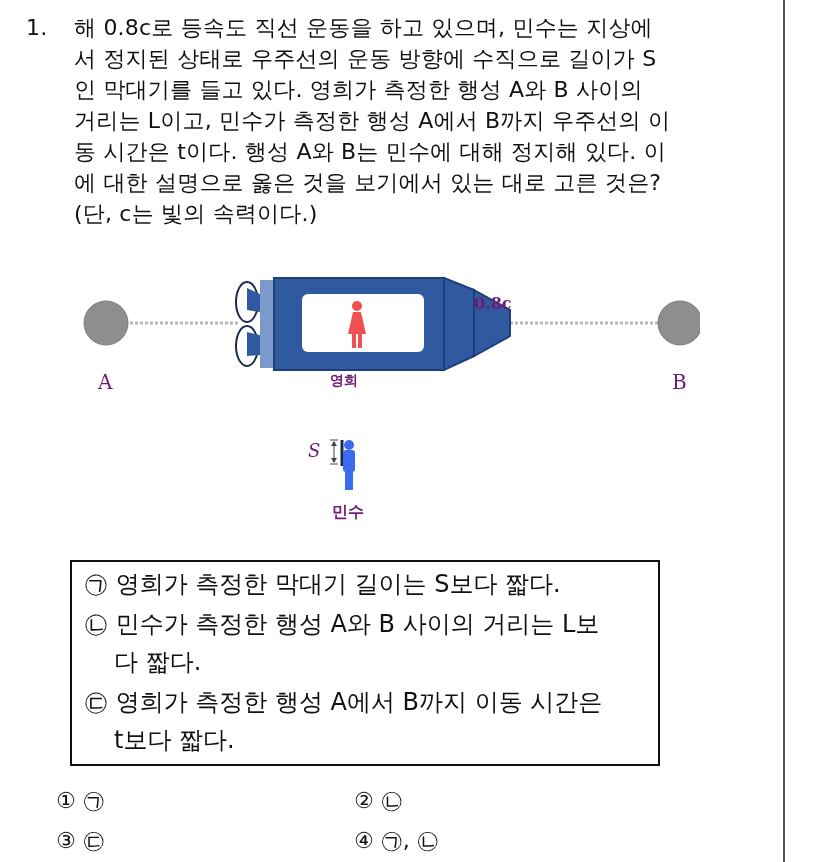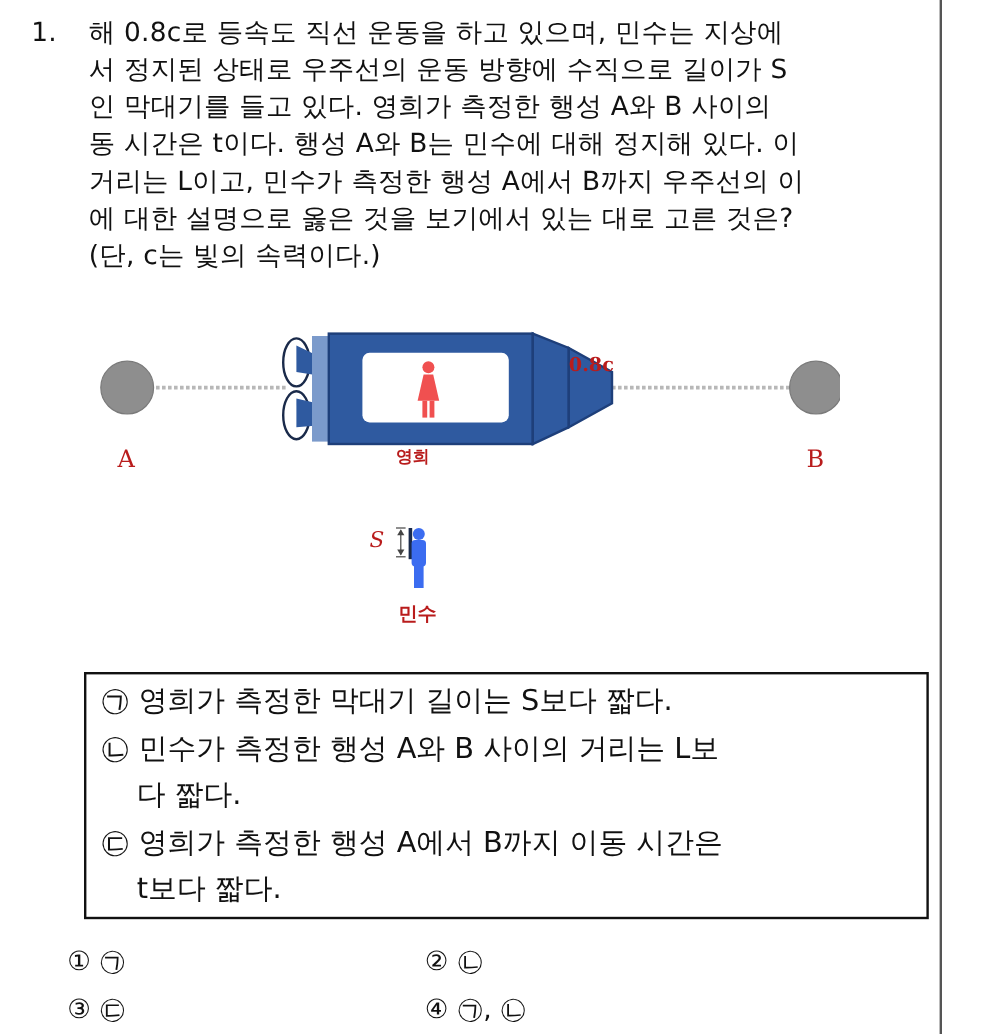--- a/index.html
+++ b/index.html
@@ -4,39 +4,39 @@
 <style>
   html, body { margin:0; padding:0; background:#ffffff; }
   body { width:826px; height:862px; position:relative; overflow:hidden;
          font-family:"DejaVu Sans", sans-serif; color:#111; }
   .vrule { position:absolute; left:783px; top:0; width:2px; height:862px; background:#555; }
   .question { position:absolute; left:26px; top:12px; width:740px; font-size:22px; line-height:31px; letter-spacing:0.2px; }
   .q-num { position:absolute; left:0; top:0; }
   .q-text { margin-left:48px; }
   .q-line { display:block; white-space:nowrap; }
   .figure { position:absolute; left:60px; top:270px; width:640px; height:270px; }
-  .fig-label { position:absolute; font-family:"DejaVu Serif", serif; font-size:20px; color:#b91c1c; }
-  .box { position:absolute; left:70px; top:560px; width:704px; height:206px; border:2px solid #111; box-sizing:border-box; }
+  .fig-label { position:absolute; font-family:"DejaVu Serif", serif; font-size:20px; color:#701a75; }
+  .box { position:absolute; left:70px; top:560px; width:590px; height:206px; border:2px solid #111; box-sizing:border-box; }
   .box-item { position:absolute; left:12px; font-size:24px; line-height:40px; white-space:nowrap; }
   .choices { position:absolute; left:56px; top:786px; width:700px; font-size:22px; }
   .choice { position:absolute; white-space:nowrap; }
 </style>
 </head>
 <body>
 
 <div class="vrule"></div>
 
 <div class="question">
   <span class="q-num">1.</span>
   <div class="q-text">
     <span class="q-line">해 0.8c로 등속도 직선 운동을 하고 있으며, 민수는 지상에</span>
     <span class="q-line">서 정지된 상태로 우주선의 운동 방향에 수직으로 길이가 S</span>
     <span class="q-line">인 막대기를 들고 있다. 영희가 측정한 행성 A와 B 사이의</span>
+    <span class="q-line">거리는 L이고, 민수가 측정한 행성 A에서 B까지 우주선의 이</span>
     <span class="q-line">동 시간은 t이다. 행성 A와 B는 민수에 대해 정지해 있다. 이</span>
-    <span class="q-line">거리는 L이고, 민수가 측정한 행성 A에서 B까지 우주선의 이</span>
     <span class="q-line">에 대한 설명으로 옳은 것을 보기에서 있는 대로 고른 것은?</span>
     <span class="q-line">(단, c는 빛의 속력이다.)</span>
   </div>
 </div>
 
 <div class="figure">
   <svg width="640" height="270" viewBox="0 0 640 270">
 
     <line x1="40" y1="53" x2="180" y2="53" stroke="#b8b8b8" stroke-width="3" stroke-dasharray="3,2"></line>
     <line x1="412" y1="53" x2="450" y2="53" stroke="#444" stroke-width="3"></line>

